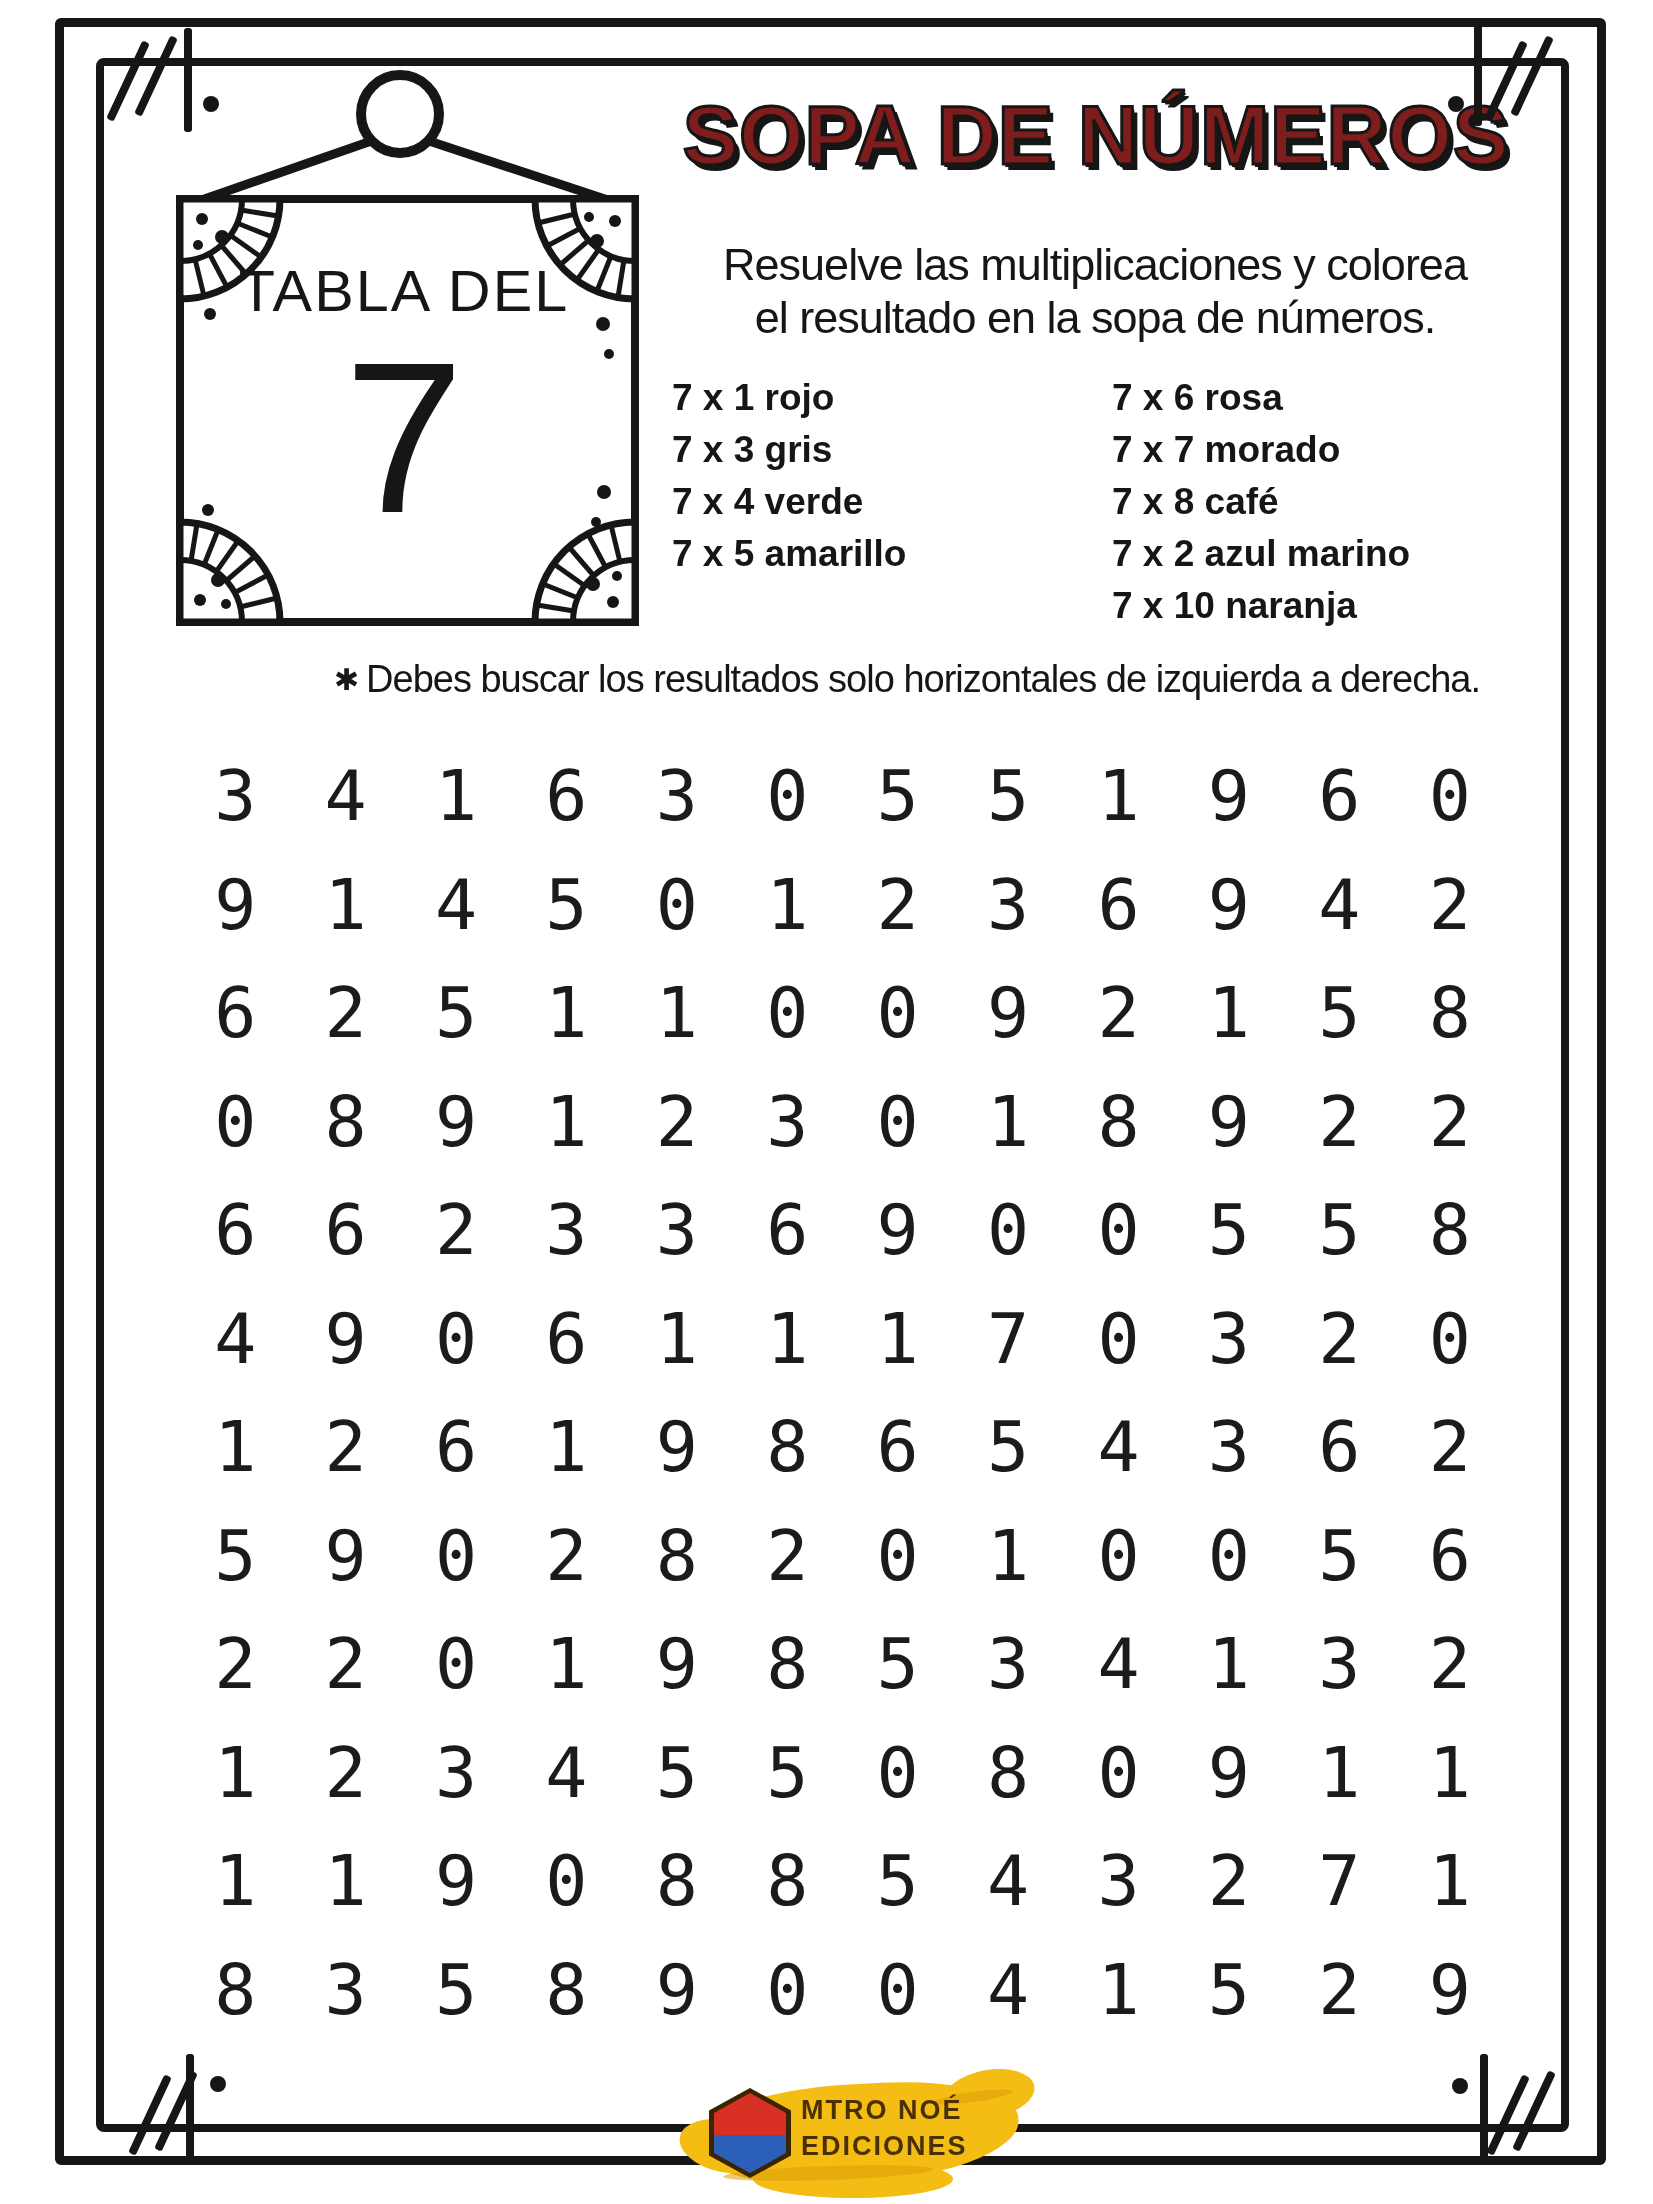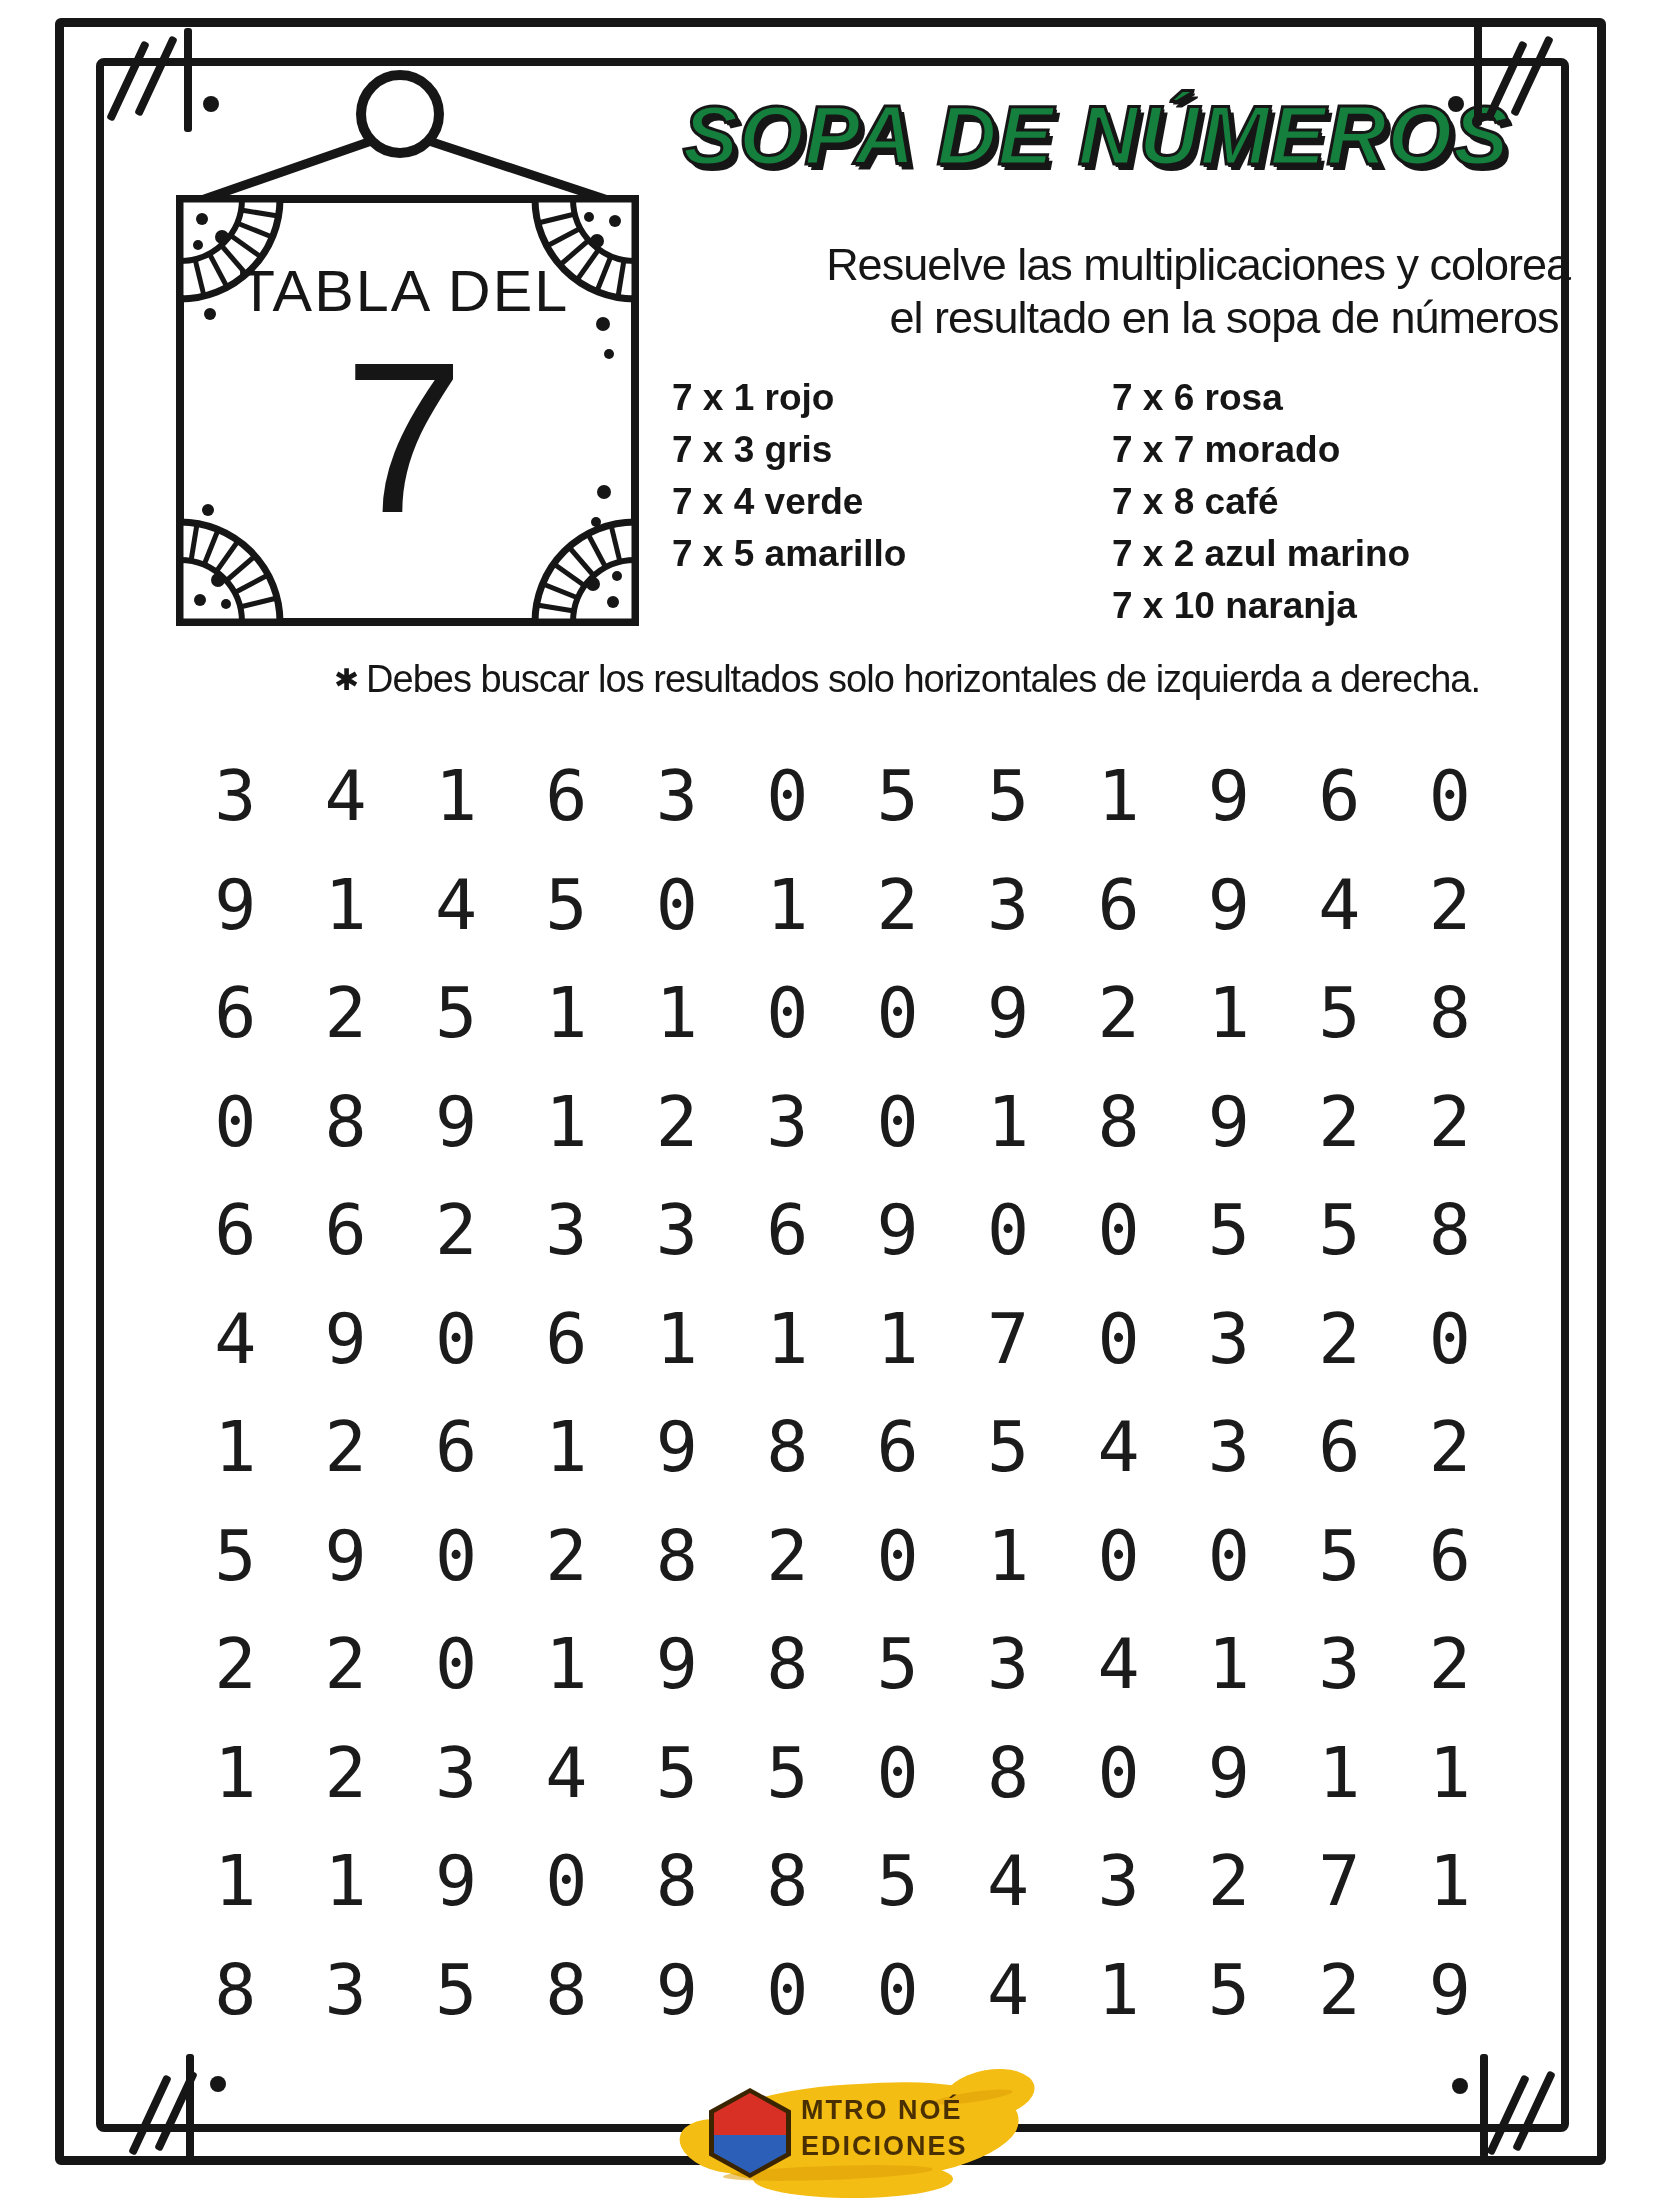--- a/index.html
+++ b/index.html
@@ -28,24 +28,24 @@
   .dot{position:absolute;width:16px;height:16px;border-radius:50%;background:var(--ink);z-index:3;}
   
   .sign{position:absolute;left:158px;top:62px;width:492px;height:580px;z-index:2;}
   .sign svg{position:absolute;left:0;top:0;}
   .sign-label{position:absolute;left:0;top:196px;width:100%;text-align:center;
     font-size:57px;font-weight:400;letter-spacing:2px;transform:scaleX(1.04);}
   .sign-number{position:absolute;left:0;top:268px;width:100%;text-align:center;
     font-size:215px;font-weight:400;line-height:215px;}
   
   .title{position:absolute;left:628px;top:88px;width:936px;text-align:center;z-index:2;
-    font-size:83px;font-weight:800;letter-spacing:1px;color:#15803d;
+    font-size:83px;font-weight:800;letter-spacing:1px;color:#7f1d1d;
     -webkit-text-stroke:3px var(--ink);
-    text-shadow:5px 6px 0 var(--ink),2px 3px 0 var(--ink);font-style:italic;}
-  .subtitle{position:absolute;left:620px;top:238px;width:950px;text-align:right;z-index:2;
+    text-shadow:5px 6px 0 var(--ink),2px 3px 0 var(--ink);}
+  .subtitle{position:absolute;left:620px;top:238px;width:950px;text-align:center;z-index:2;
     font-size:45px;line-height:53px;letter-spacing:-1px;}
   
   .legend{position:absolute;z-index:2;font-weight:700;font-size:37px;line-height:52px;}
   .legend.left{left:672px;top:372px;}
   .legend.right{left:1112px;top:360px;margin-top:12px;}
   
   .instruction{position:absolute;left:190px;top:658px;width:1290px;z-index:2;
     font-size:38px;letter-spacing:-1px;text-align:right;}
   .instruction .star{font-size:30px;vertical-align:2px;margin-right:8px;}
   

